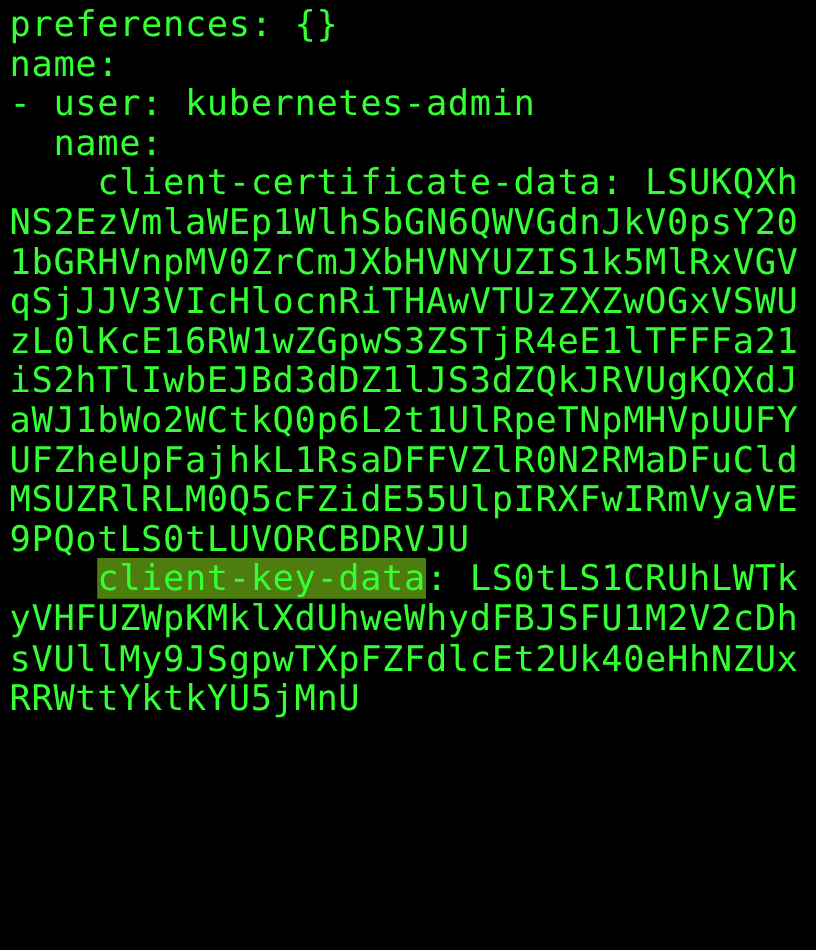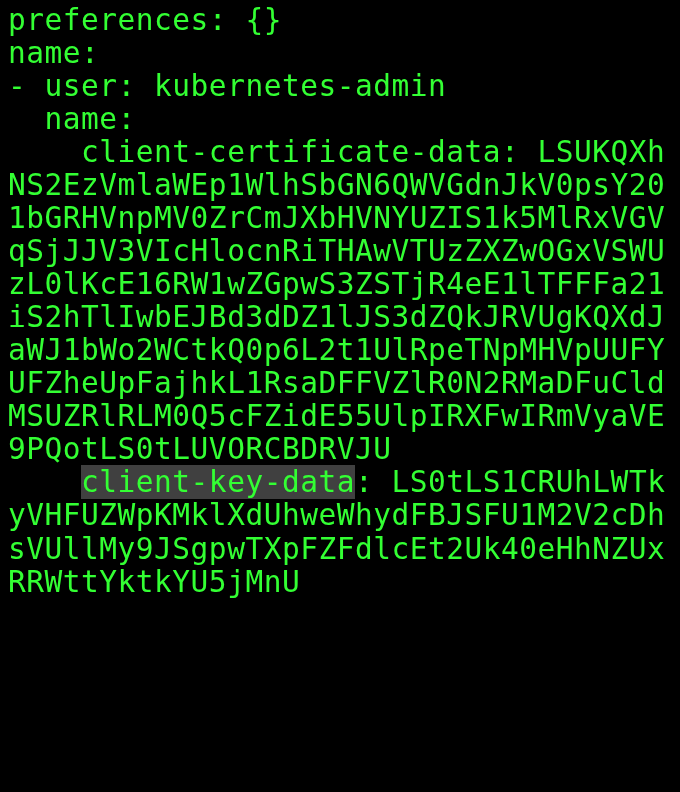--- a/index.html
+++ b/index.html
@@ -17,21 +17,21 @@
       width: 680px;
       height: 792px;
       overflow: hidden;
       letter-spacing: 0.5px;
       word-break: break-all;
     }
     .terminal {
       white-space: pre-wrap;
     }
     .highlight {
-      background: #404040;
+      background: #4d7c0f;
       color: #33ff33;
     }
   </style>
 </head>
 <body>
 
 <div class="terminal"><span>preferences: {}</span>
 <span>name:</span>
 <span>- user: kubernetes-admin</span>
 <span>  name:</span>

